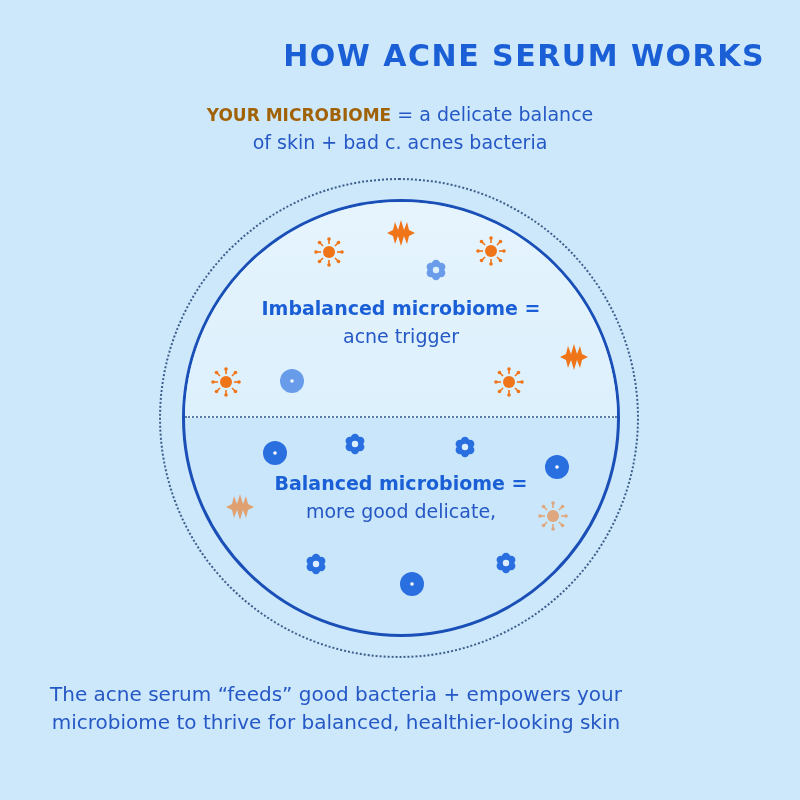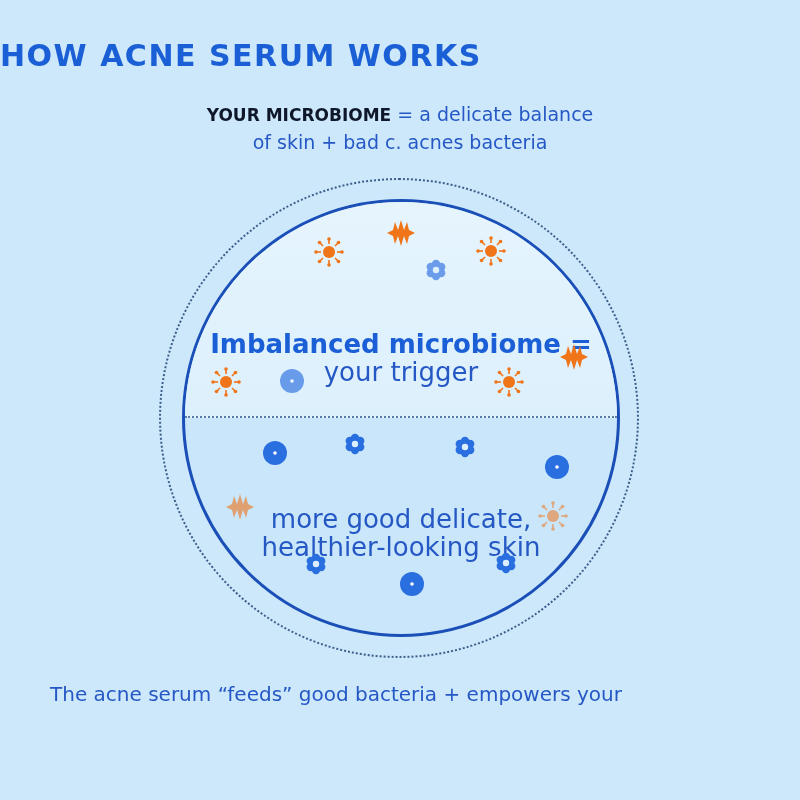--- a/index.html
+++ b/index.html
@@ -1,23 +1,23 @@
 <!DOCTYPE html>
 <html><head>
 <meta charset="utf-8">
 <style>
   html,body{margin:0;padding:0;}
   body{width:800px;height:800px;background:#cde8fb;position:relative;overflow:hidden;font-family:"DejaVu Sans","Liberation Sans",sans-serif;color:#1f5fd0;}
-  .title{position:absolute;top:38px;left:0;width:728px;text-align:left;font-size:30px;font-weight:bold;letter-spacing:1.5px;color:#1a5fd6;}
+  .title{position:absolute;top:38px;left:0;width:728px;text-align:right;font-size:30px;font-weight:bold;letter-spacing:1.5px;color:#1a5fd6;padding-left:37px;}
   .intro{position:absolute;top:101px;left:0;width:800px;text-align:center;font-size:19px;line-height:27px;color:#2558c5;}
-  .intro .bold{font-weight:bold;font-size:17px;color:#0f172a;}
+  .intro .bold{font-weight:bold;font-size:17px;color:#a16207;}
   .outer-ring{position:absolute;left:159px;top:178px;width:480px;height:480px;border-radius:50%;border:2px dotted #3d5e8c;box-sizing:border-box;}
   .circle{position:absolute;left:182px;top:199px;width:438px;height:438px;border-radius:50%;border:3px solid #1b4fb8;box-sizing:border-box;overflow:hidden;background:#c9e6fa;}
   .top-half{position:absolute;left:0;top:0;width:100%;height:216px;background:linear-gradient(#e6f4fd,#dcf0fc);border-bottom:2px dotted #5a7ca8;box-sizing:border-box;}
-  .block{position:absolute;left:0;width:100%;text-align:center;font-size:26px;line-height:28px;color:#2558c5;margin-top:36px;}
+  .block{position:absolute;left:0;width:100%;text-align:center;font-size:19px;line-height:28px;color:#2558c5;}
   .block .h{font-weight:bold;color:#1a5fd6;}
   .top-text{top:92px;}
   .bot-text{top:267px;}
   .footer{position:absolute;top:680px;left:0;width:672px;text-align:center;font-size:20px;line-height:28px;color:#2558c5;}
   .icon{position:absolute;}
 </style>
 </head>
 <body>
 
 <svg width="0" height="0" style="position:absolute">
@@ -70,25 +70,25 @@
   <div><span class="bold">YOUR MICROBIOME</span><span> = a delicate balance</span></div>
   <div>of skin + bad c. acnes bacteria</div>
 </div>
 
 <div class="outer-ring"></div>
 
 <div class="circle">
   <div class="top-half"></div>
   <div class="block top-text">
     <div class="h">Imbalanced microbiome =</div>
-    <div>your trigger</div>
+    <div>acne trigger</div>
   </div>
   <div class="block bot-text">
+    <div class="h">Balanced microbiome =</div>
     <div>more good delicate,</div>
-    <div>healthier-looking skin</div>
   </div>
 </div>
 
 <svg class="icon" style="left:0;top:0" width="800" height="800">
 
   <use href="#sun" x="329" y="252"></use>
   <use href="#spiky" x="401" y="233"></use>
   <use href="#sun" x="491" y="251"></use>
   <g opacity="0.65">
       <use href="#flower" x="436" y="270"></use>
@@ -110,13 +110,14 @@
   <g opacity="0.55">
       <use href="#sun" x="553" y="516"></use>
     </g>
   <use href="#flower" x="316" y="564"></use>
   <use href="#flower" x="506" y="563"></use>
   <use href="#disc" x="412" y="584"></use>
 </svg>
 
 <div class="footer">
   <div>The acne serum “feeds” good bacteria + empowers your</div>
+  <div>microbiome to thrive for balanced, healthier-looking skin</div>
 </div>
 
 </body></html>

